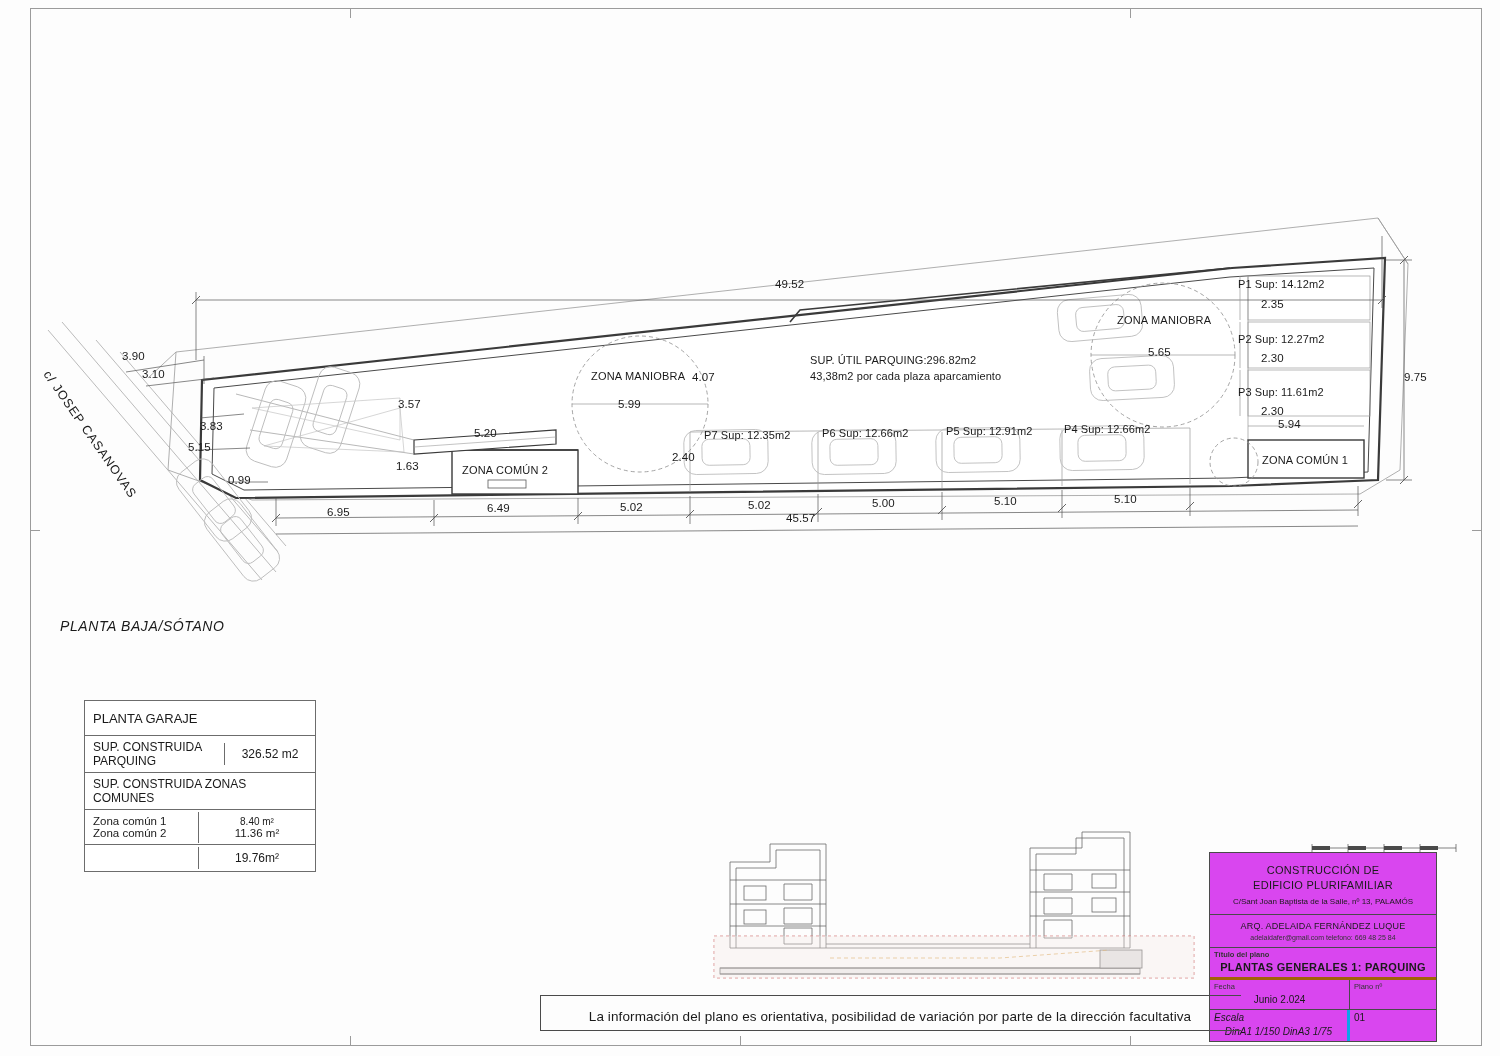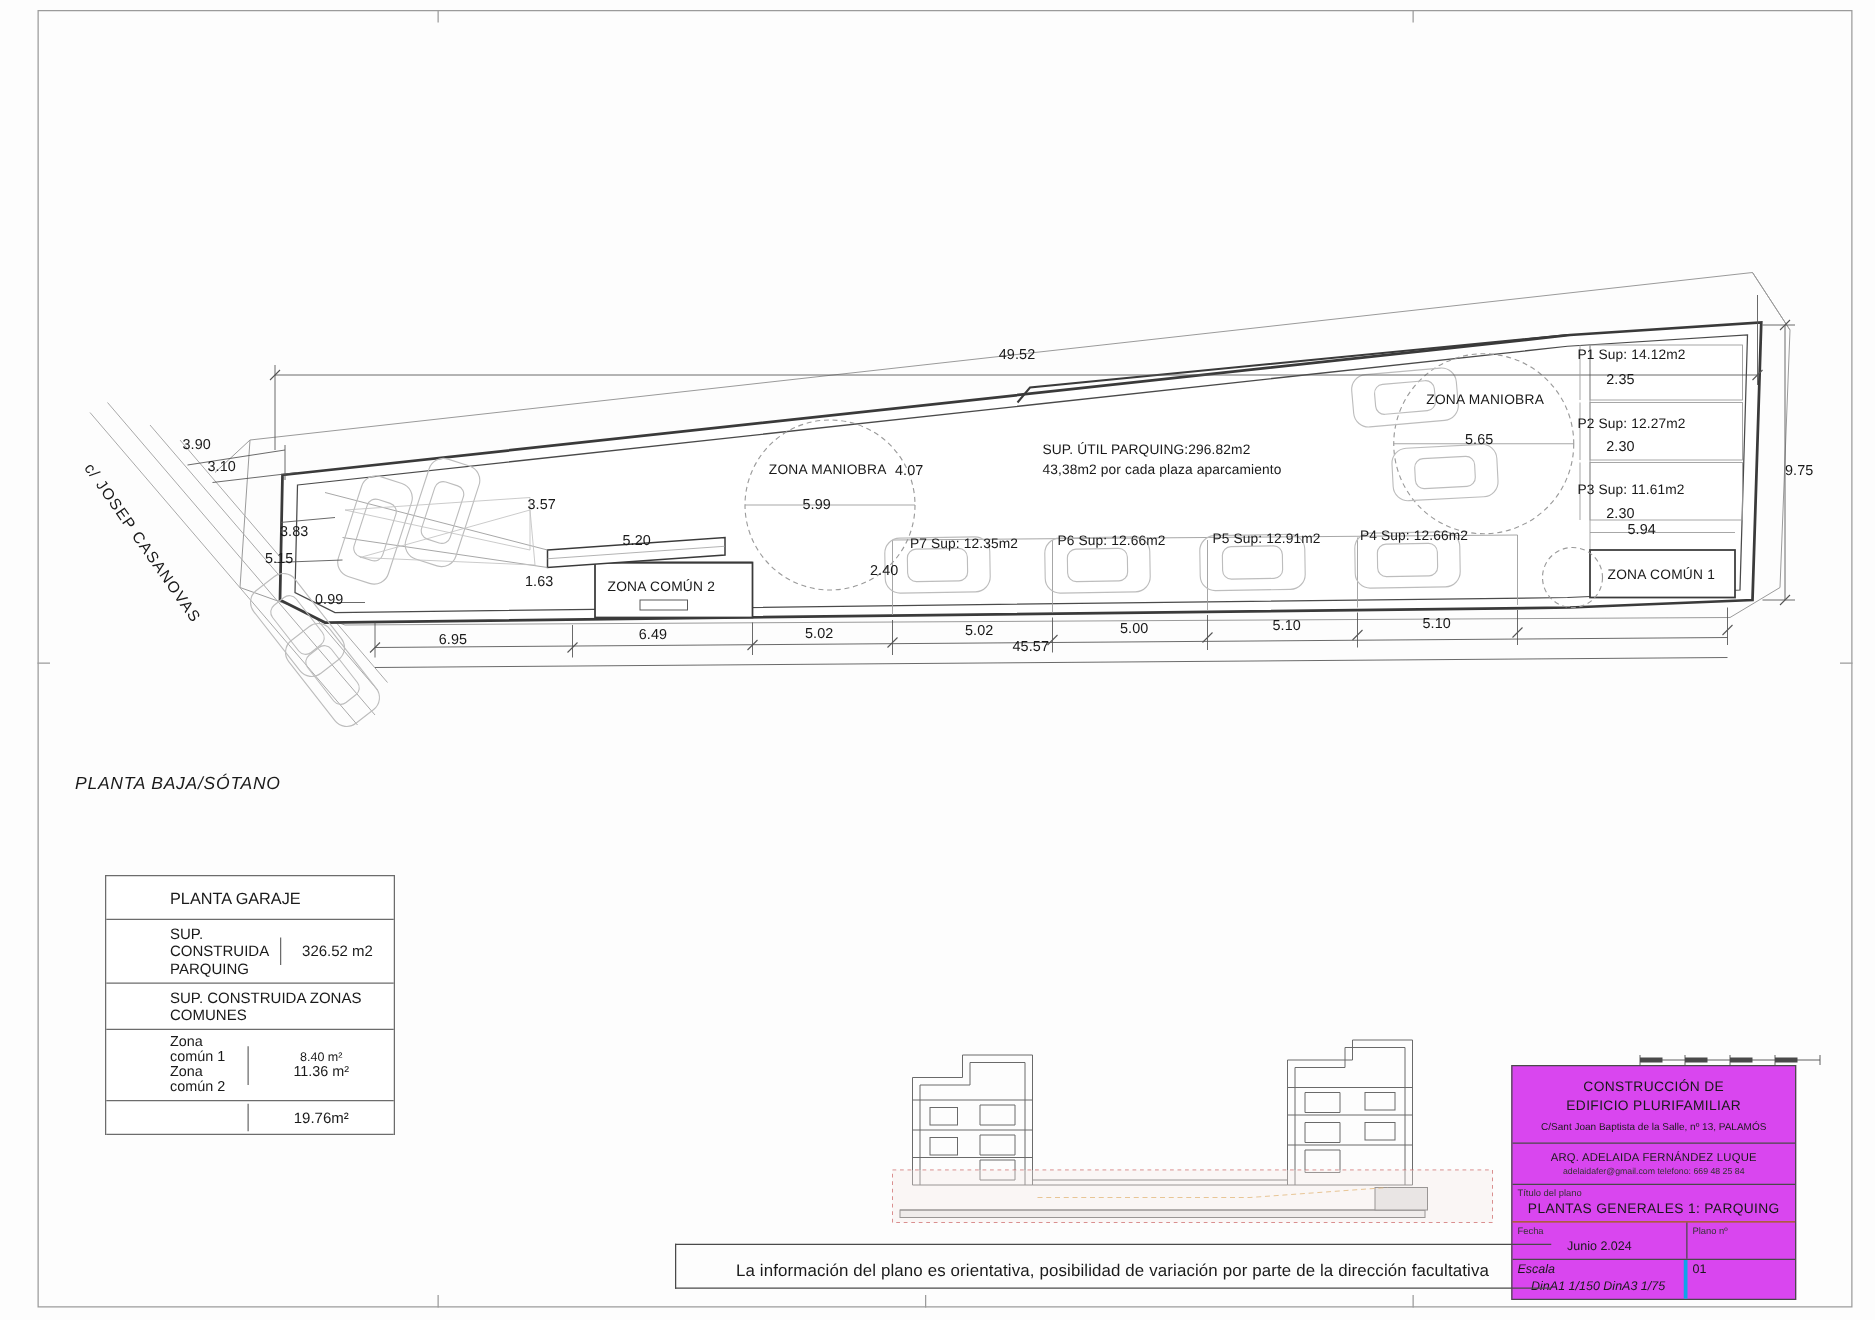--- a/index.html
+++ b/index.html
@@ -16,21 +16,21 @@
     background:#fdfdfd;
   }
   
   .sheet-border{
     position:absolute;
     left:30px;top:8px;right:18px;bottom:10px;
     border:1px solid #9b9b9b;
   }
   
   .edge-tick{position:absolute;background:#9b9b9b;}
-  .plan-area{position:absolute;left:0;top:0;width:1472px;height:640px;margin-left:24px;}
+  .plan-area{position:absolute;left:0;top:0;width:1472px;height:640px;}
 
   svg{display:block;}
 
   .lbl{
     position:absolute;
     font-size:11px;
     color:#1a1a1a;
     white-space:nowrap;
     letter-spacing:.1px;
   }
@@ -66,21 +66,21 @@
     font-size:12px;
     background:#fff;
   }
   .tbl .row{
     display:flex;
     border-bottom:1px solid #6c6c6c;
     min-height:26px;
     align-items:center;
   }
   .tbl .row.tall{min-height:34px;}
-  .tbl .c1{padding:4px 8px;flex:1;margin-left:43px;}
+  .tbl .c1{padding:4px 8px;flex:1;}
   .tbl .c2{padding:4px 8px;width:74px;border-left:1px solid #6c6c6c;text-align:center;}
   .tbl .hdr{font-size:13px;padding:6px 8px;}
 
   
   .titleblock{
     position:absolute;
     left:1209px;top:852px;
     width:226px;
     border:1px solid #4a4a4a;
     background:#d946ef;
@@ -93,21 +93,21 @@
   }
   .tb-main .t1{font-size:11px;letter-spacing:.3px;line-height:1.35;}
   .tb-main .t2{font-size:8px;margin-top:4px;}
   .tb-arq{
     padding:6px 6px 6px;
     text-align:center;
     border-bottom:1px solid #4a4a4a;
   }
   .tb-arq .a1{font-size:9px;letter-spacing:.2px;}
   .tb-arq .a2{font-size:7px;margin-top:3px;color:#333;}
-  .tb-sec{border-bottom:1px solid #a16207;padding:2px 4px 4px;}
+  .tb-sec{border-bottom:3px solid #a16207;padding:2px 4px 4px;font-weight:bold;}
   .tb-sec .cap{font-size:7.5px;color:#333;}
   .tb-sec .val{font-size:11px;text-align:center;margin-top:2px;letter-spacing:.3px;}
   .tb-split{display:flex;border-bottom:1px solid #4a4a4a;}
   .tb-split .left{flex:1;padding:2px 4px 4px;border-right:1px solid #4a4a4a;}
   .tb-split .right{width:78px;padding:2px 4px 4px;}
   .tb-split .cap{font-size:7.5px;color:#333;}
   .tb-split .val{font-size:10px;text-align:center;margin-top:3px;}
   .tb-last{display:flex;}
   .tb-last .left{flex:1;padding:2px 4px 4px;border-right:3px solid #0ea5e9;font-style:italic;}
   .tb-last .right{width:78px;padding:2px 4px 4px;}

